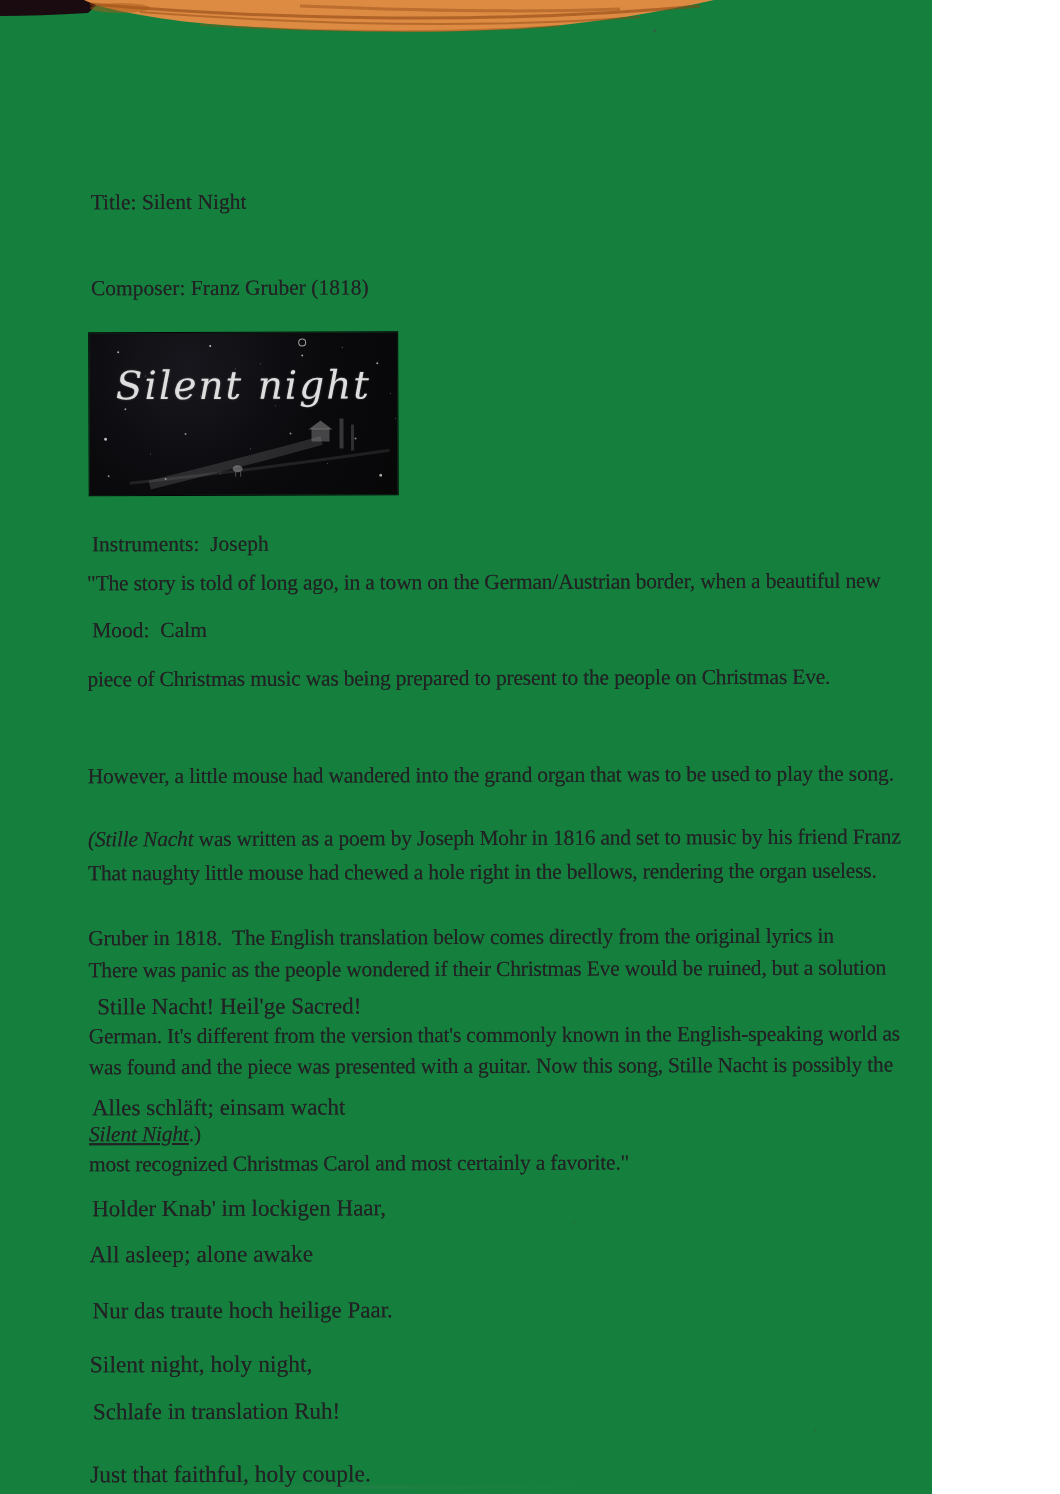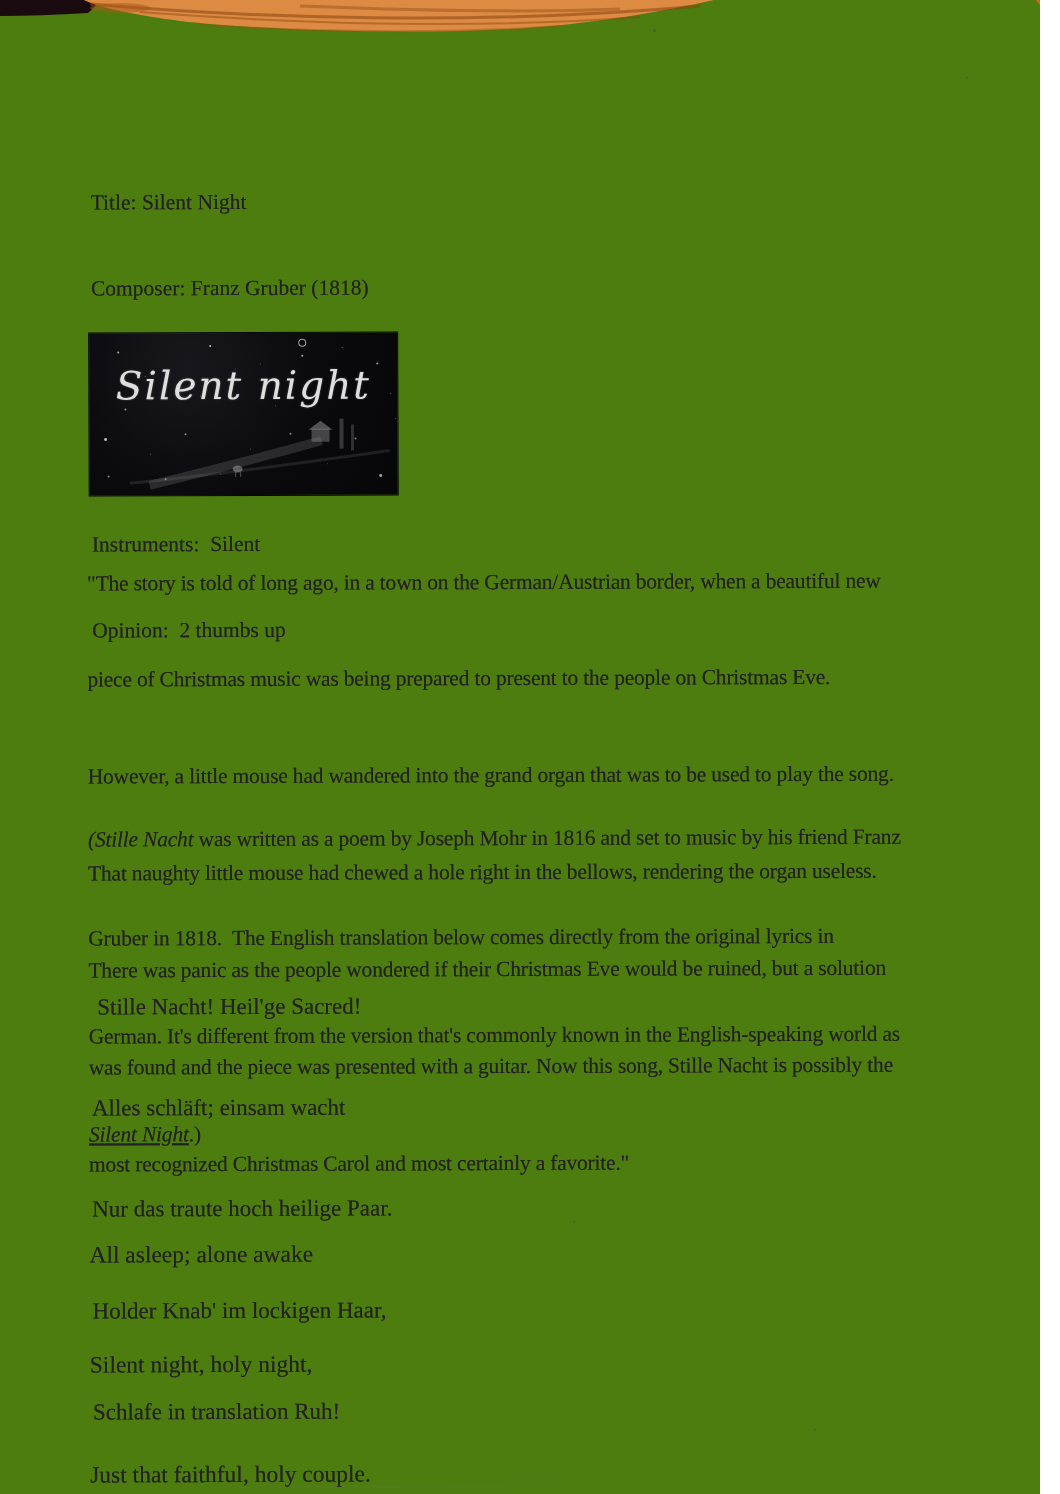--- a/index.html
+++ b/index.html
@@ -1,20 +1,20 @@
 <!DOCTYPE html>
 <html><head>
 <meta charset="utf-8">
 <style>
   html,body{margin:0;padding:0;}
   body{background:#ffffff;}
   .scan-page{
     position:relative;
-    width:1040px;height:1494px;
-    background:#4d7c0f;
+    width:932px;height:1494px;
+    background:#15803d;
     overflow:hidden;
     font-family:"Liberation Serif","DejaVu Serif",serif;
     color:#232125;
   }
   .tilt{position:absolute;left:0;top:0;width:100%;height:100%;transform:rotate(-0.2deg);transform-origin:50% 0;}
   .txtblock{position:absolute;white-space:pre-wrap;}
   .line{white-space:pre;}
   .soft{text-shadow:0 0 .6px rgba(20,18,22,.55);}
 
   
@@ -100,22 +100,22 @@
     <path d="M1045,2 C1052,12 1056,24 1058,34" stroke="#e89b55" stroke-width="3" fill="none" opacity="0.7"></path>
   </svg>
 
   <div class="tilt">
 
     <div class="txtblock meta soft">
       <div class="line">Title: Silent Night</div>
       <div class="line">Composer: Franz Gruber (1818)</div>
       <div class="line">Time Period: Romantic Era</div>
       <div class="line">Style: Sacred Vocal Music</div>
-      <div class="line">Instruments:  Silent</div>
-      <div class="line">Opinion:  2 thumbs up</div>
+      <div class="line">Instruments:  Joseph</div>
+      <div class="line">Mood:  Calm</div>
     </div>
 
     <div class="hero">
       <div class="star"></div>
       <div class="ring-star"></div>
       <div class="hero-caption">Silent night</div>
       <svg width="308" height="162" style="position:absolute;left:0;top:0;" aria-hidden="true">
         <path d="M60,152 C110,140 170,125 232,108" stroke="#9a9a9a" stroke-width="9" fill="none" opacity="0.22"></path>
         <path d="M40,150 C120,142 200,132 300,118" stroke="#8a8a8a" stroke-width="3" fill="none" opacity="0.18"></path>
         <rect x="222" y="96" width="18" height="13" fill="#8d8d8d" opacity="0.45"></rect>
@@ -140,22 +140,22 @@
     <div class="txtblock note soft">
       <div class="line"><span class="ital">(Stille Nacht</span><span> was written as a poem by Joseph Mohr in 1816 and set to music by his friend Franz</span></div>
       <div class="line">Gruber in 1818.  The English translation below comes directly from the original lyrics in</div>
       <div class="line">German. It's different from the version that's commonly known in the English-speaking world as</div>
       <div class="line"><span class="ital-ul">Silent Night</span><span>.)</span></div>
     </div>
 
     <div class="txtblock verse-de soft">
       <div class="line"> Stille Nacht! Heil'ge Sacred!</div>
       <div class="line">Alles schläft; einsam wacht</div>
+      <div class="line">Holder Knab' im lockigen Haar,</div>
       <div class="line">Nur das traute hoch heilige Paar.</div>
-      <div class="line">Holder Knab' im lockigen Haar,</div>
       <div class="line">Schlafe in translation Ruh!</div>
       
     </div>
 
     <div class="txtblock verse-en soft">
       <div class="line">All asleep; alone awake</div>
       <div class="line">Silent night, holy night,</div>
       <div class="line">Just that faithful, holy couple.</div>
       
       

